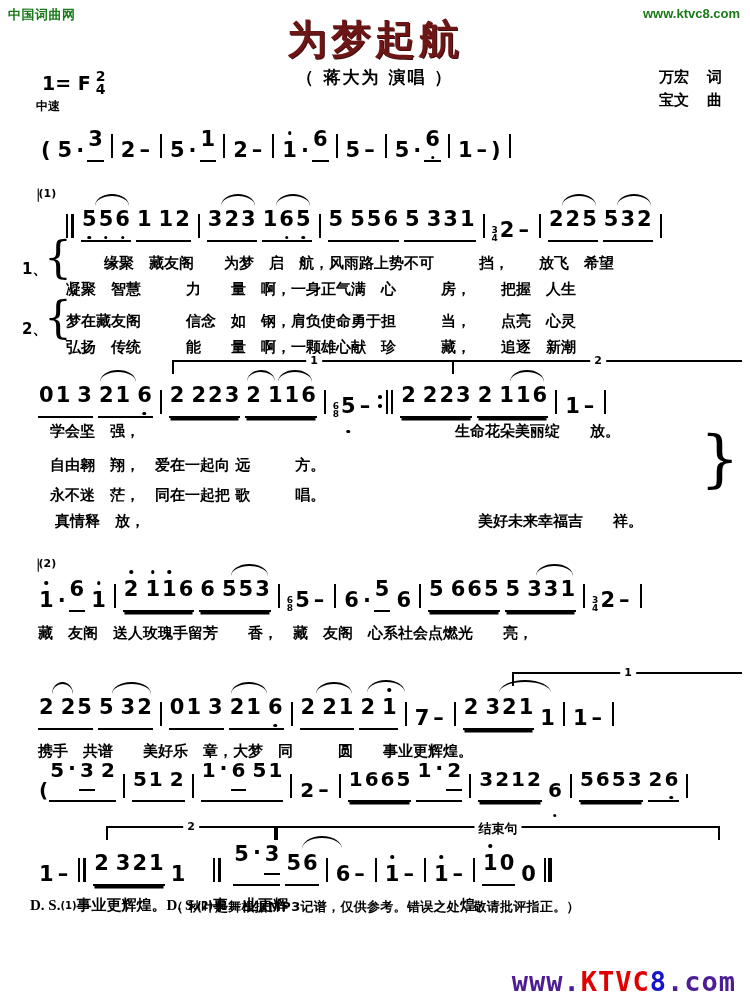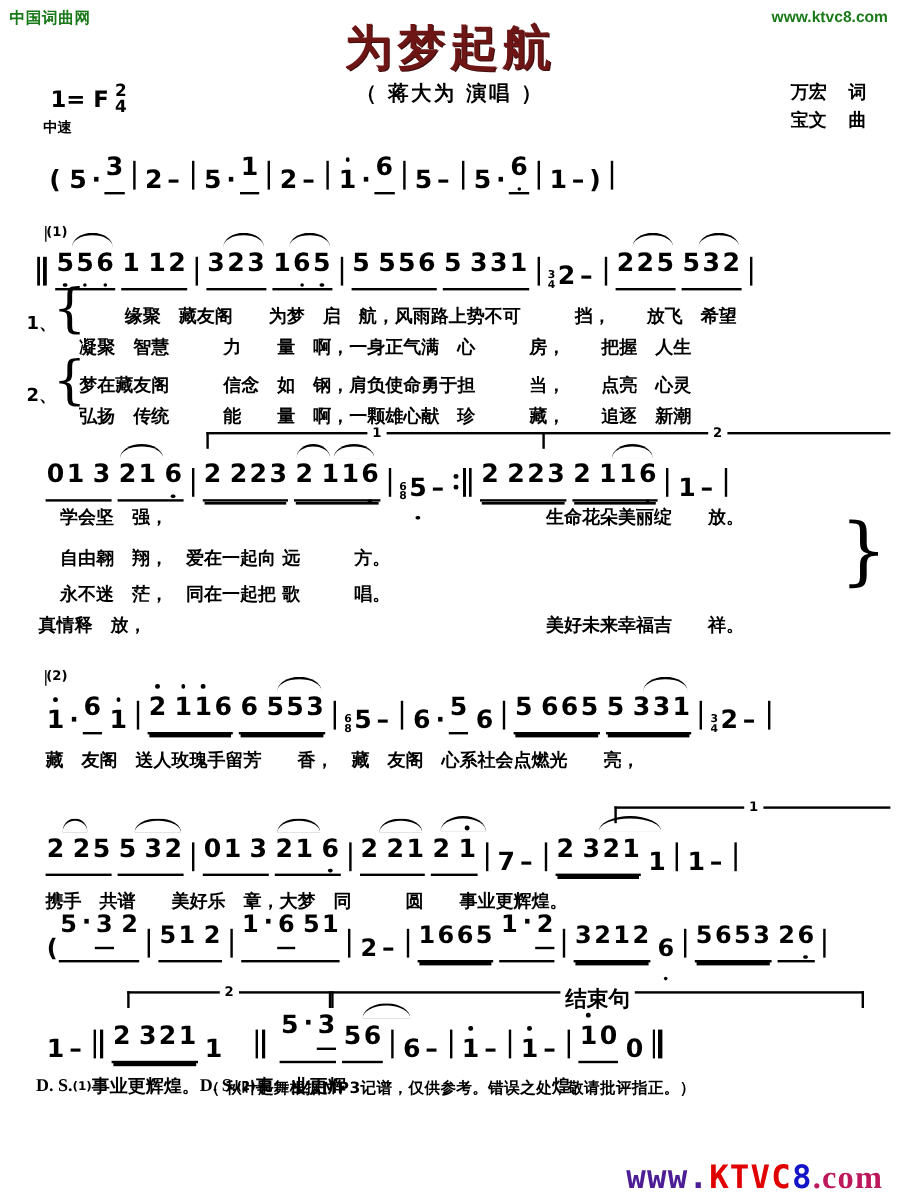--- a/index.html
+++ b/index.html
@@ -110,21 +110,21 @@
   
   .segno{font-size:16px;font-weight:700;font-family:"DejaVu Serif",serif;}
   .segno-lbl{font-size:11px;font-weight:700;vertical-align:4px;}
 
   
   .volta{position:absolute;height:12px;border-left:2px solid #000;
          border-top:2px solid #000;border-right:2px solid #000;}
   .volta.open{border-right:none;}
   .volta-num{position:absolute;top:-8px;left:50%;transform:translateX(-50%);
              background:#fff;padding:0 4px;font-size:11px;font-weight:700;}
-  .volta-num.wide{font-size:18px;}
+  .volta-num.wide{font-size:13px;}
 
   
   .vnum{position:absolute;font-size:15px;font-weight:700;}
   .brace{position:absolute;font-size:44px;font-weight:400;
          font-family:"DejaVu Serif",serif;line-height:1;}
   .brace-r{position:absolute;font-size:62px;font-weight:400;
          font-family:"DejaVu Serif",serif;line-height:1;}
 
   .ds{position:absolute;font-size:15px;font-weight:700;font-family:"Liberation Serif",serif;}
   .dsnum{font-size:10px;vertical-align:3px;}
@@ -133,21 +133,21 @@
     position:absolute;left:0;right:0;
     text-align:center;font-size:13px;font-weight:700;letter-spacing:.3px;
   }
 
   
   .footer-logo{
     position:absolute;right:14px;bottom:6px;
     font-family:"DejaVu Sans Mono","Liberation Mono",monospace;
     font-size:27px;font-weight:700;letter-spacing:1px;
   }
-  .c-w{color:#4c1d95;} .c-r{color:#e00000;} .c-b{color:#1414c8;} .c-g{color:#be185d;font-family:Liberation Serif, serif;}
+  .c-w{color:#4c1d95;} .c-r{color:#e00000;} .c-b{color:#1414c8;} .c-g{color:#4c1d95;}
 </style>
 </head>
 <body>
 
 <div class="sheet">
 
   <div class="site-tag">中国词曲网</div>
   <div class="site-url">www.ktvc8.com</div>
   <div class="title">为梦起航</div>
   <div class="singer">（ 蒋大为 演唱 ）</div>
@@ -204,21 +204,21 @@
       <span class="dash">–</span>
       <span class="n">)</span>
       <span class="barline"></span>
     </div>
   </div>
 
   <div class="line" style="top:186px;">
     <div style="position:absolute;left:38px;top:0px;">
       <span class="segno">𝄀</span><span class="segno-lbl">(1)</span>
     </div>
-    <div class="notes" style="padding-left:24px;padding-top:18px;">
+    <div class="notes" style="padding-left:24px;padding-top:18px;margin-left:35px;">
       <span class="dbar"></span>
       <span class="g u1"><span class="arc" style="left:28%;right:4%;"></span><span class="n lo">5</span><span class="n lo">5</span><span class="n lo">6</span></span>
       <span class="sp-s"></span>
       <span class="g u1"><span class="n">1</span><span class="sp-s"></span><span class="n">1</span><span class="n">2</span></span>
       <span class="barline"></span>
       <span class="g u1"><span class="arc" style="left:28%;right:4%;"></span><span class="n">3</span><span class="n">2</span><span class="n">3</span></span>
       <span class="sp-s"></span>
       <span class="g u1"><span class="arc" style="left:28%;right:4%;"></span><span class="n">1</span><span class="n lo">6</span><span class="n lo">5</span></span>
       <span class="barline"></span>
       <span class="g u1"><span class="n">5</span><span class="sp-s"></span><span class="n">5</span><span class="n">5</span><span class="n">6</span></span>
@@ -276,21 +276,21 @@
       <span class="dash">–</span>
       <span class="barline"></span>
     </div>
 
     <div class="lyr" style="padding-left:50px;position:relative;">
       <span>学会坚　强，</span>
       <span style="position:absolute;left:455px;">生命花朵美丽绽　　放。</span>
     </div>
     <div class="lyr" style="padding-left:50px;padding-top:8px;">自由翱　翔，　爱在一起向 远　　　方。</div>
     <div class="lyr" style="padding-left:50px;padding-top:4px;">永不迷　茫，　同在一起把 歌　　　唱。</div>
-    <div class="lyr" style="padding-left:32px;position:relative;">
+    <div class="lyr" style="padding-left:32px;position:relative;margin-left:23px;">
       <span>真情释　放，</span>
       <span style="position:absolute;left:455px;">美好未来幸福吉　　祥。</span>
     </div>
     <div class="brace-r" style="position:absolute;left:700px;top:68px;">}</div>
   </div>
 
   <div class="line" style="top:556px;">
     <div style="position:absolute;left:38px;top:0px;">
       <span class="segno">𝄀</span><span class="segno-lbl">(2)</span>
     </div>

